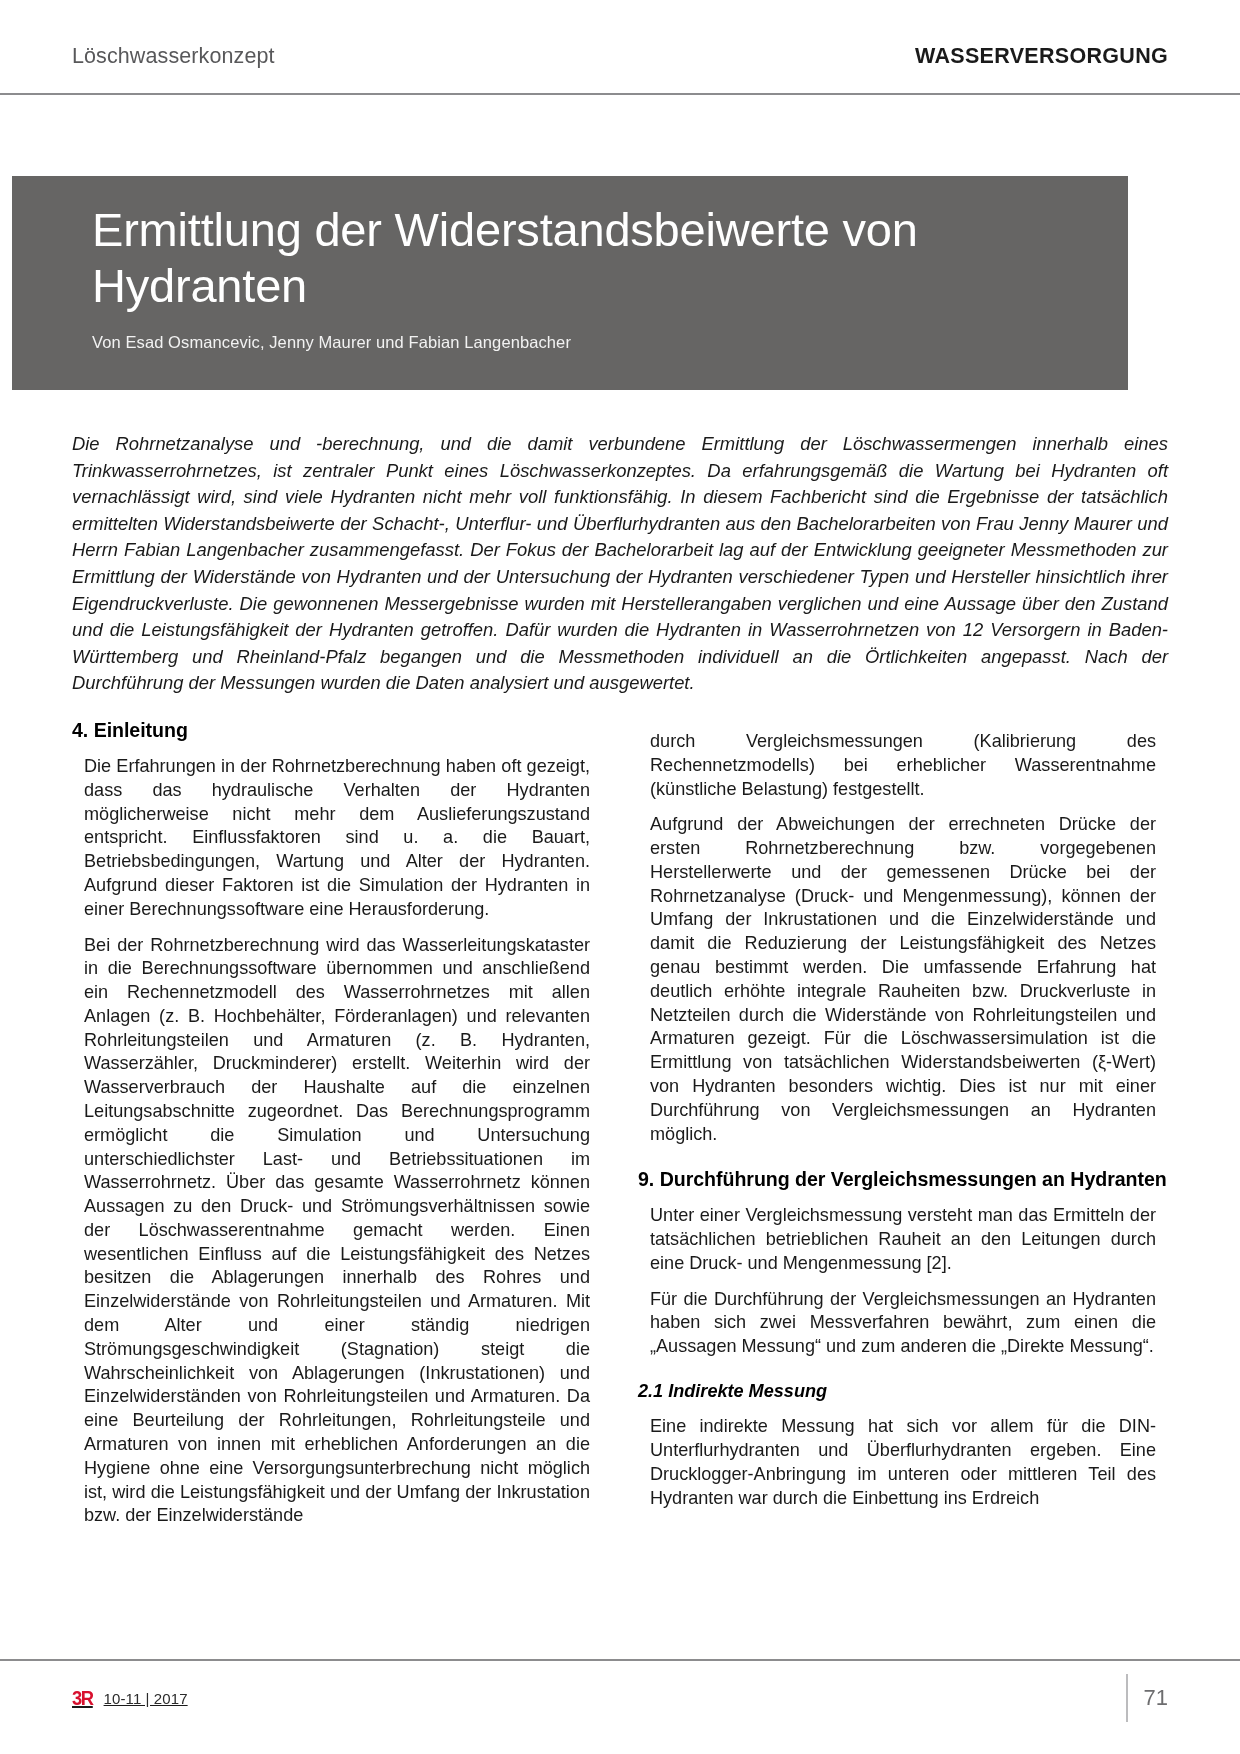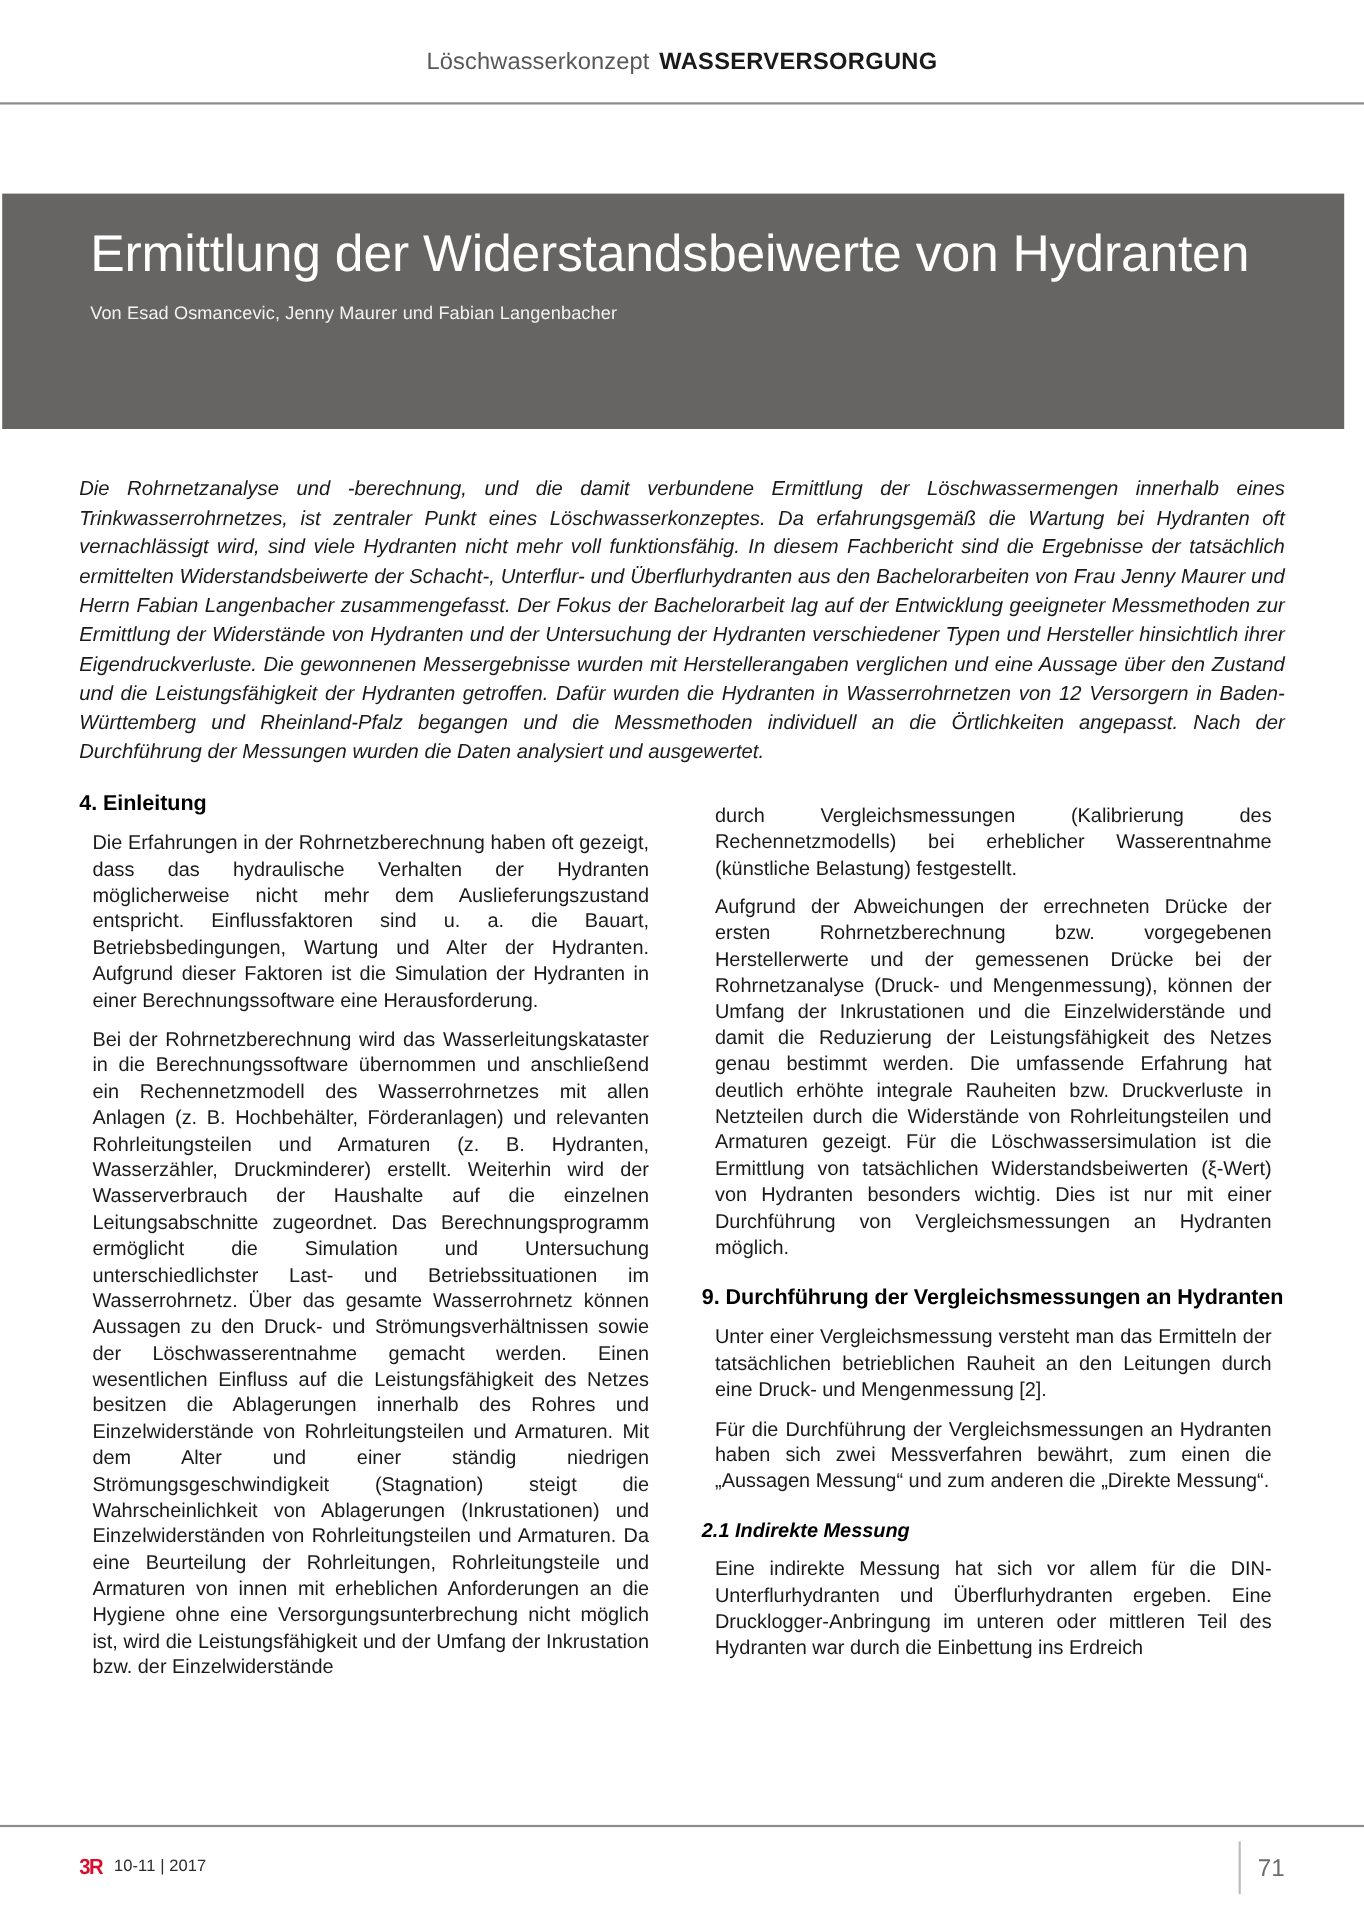--- a/index.html
+++ b/index.html
@@ -20,21 +20,21 @@
 
   
   .running-head {
     position: absolute;
     top: 46px;
     left: 72px;
     right: 72px;
     height: 44px;
     display: flex;
     align-items: flex-start;
-    justify-content: center;
+    justify-content: space-between;
     gap: 9px;
   }
   .rh-section {
     font-size: 21.5px;
     color: #58585a;
     letter-spacing: 0.1px;
     line-height: 1;
   }
   .rh-topic {
     font-size: 21.5px;
@@ -49,22 +49,22 @@
     left: 0;
     width: 1240px;
     height: 2px;
     background: #8c8c8e;
   }
 
   
   .title-banner {
     position: absolute;
     top: 176px;
-    left: 2px;
-    width: 1220px;
+    left: 12px;
+    width: 1116px;
     height: 214px;
     background: #666564;
     padding: 26px 80px 0 80px;
   }
   .doc-title {
     margin: 0;
     font-size: 47px;
     font-weight: 300;
     line-height: 1.20;
     color: #ffffff;
@@ -146,22 +146,23 @@
     left: 72px;
     right: 72px;
     bottom: 38px;
     height: 36px;
     display: flex;
     align-items: center;
     justify-content: space-between;
   }
   .foot-left {
     display: flex;
-    align-items: flex-start;
+    align-items: center;
     gap: 9px;
+    text-decoration: underline;
   }
   .logo-3r {
     display: inline-block;
     font-family: "Liberation Sans", sans-serif;
     font-weight: bold;
     font-size: 20px;
     line-height: 1;
     color: #d8102e;
     letter-spacing: -1.5px;
     transform: scaleX(0.92);

